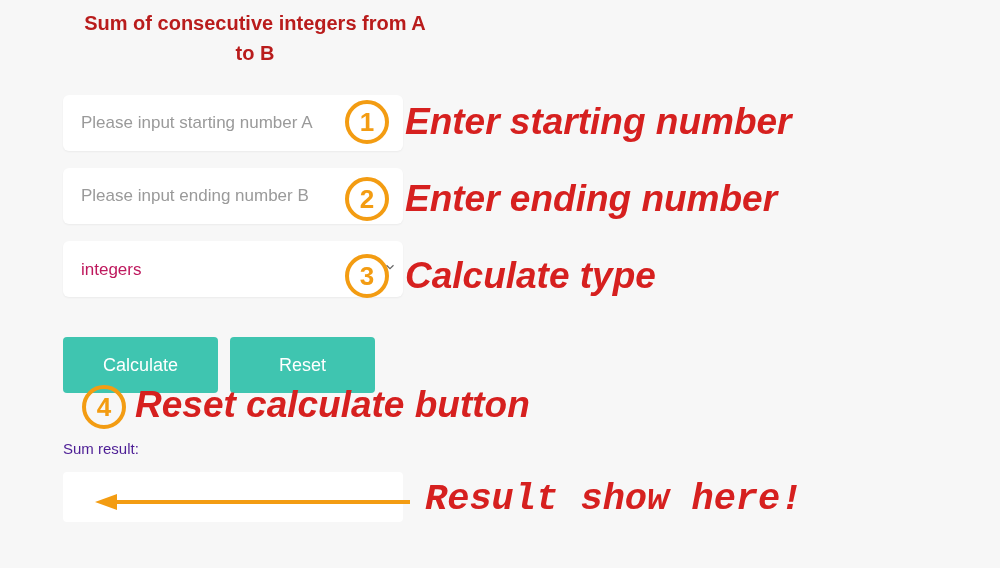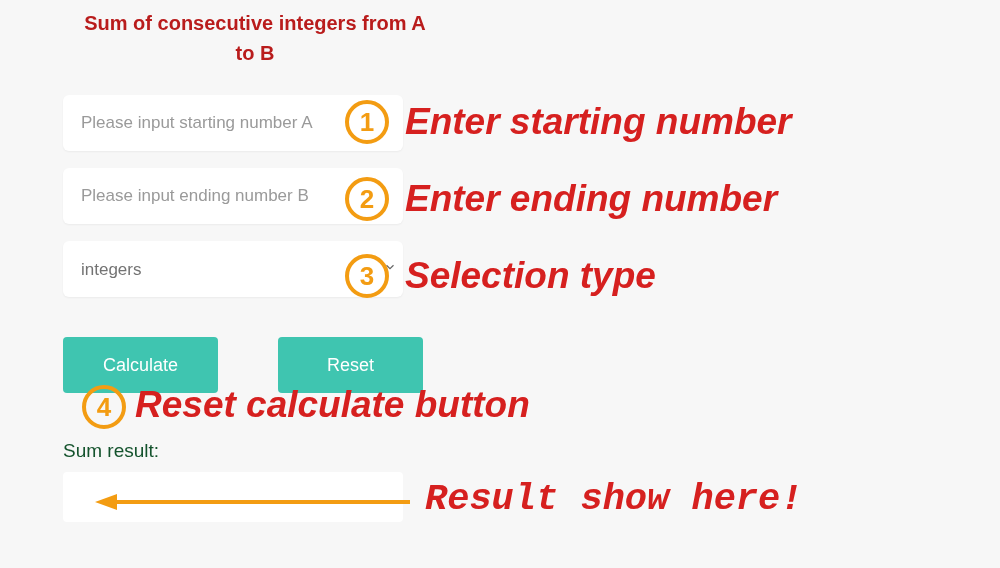--- a/index.html
+++ b/index.html
@@ -43,21 +43,21 @@
       background: transparent;
     }
     .input-card input::placeholder {
       color: #9a9a9a;
     }
     .input-card select {
       border: none;
       outline: none;
       width: 100%;
       font-size: 17px;
-      color: #737373;
+      color: #be185d;
       background: transparent;
       appearance: none;
     }
     .card-a { top: 95px; }
     .card-b { top: 168px; }
     .card-c { top: 241px; width: 340px; }
     .chevron {
       position: absolute;
       right: 6px;
       top: 50%;
@@ -70,27 +70,27 @@
       height: 56px;
       border: none;
       background: #3fc5b0;
       color: #fff;
       font-size: 18px;
       font-weight: 500;
       border-radius: 4px;
       cursor: pointer;
     }
     .btn-calc { left: 63px; width: 155px; }
-    .btn-reset { left: 230px; width: 145px; margin-left: 48px; }
+    .btn-reset { left: 230px; width: 145px; }
     .sum-label {
       position: absolute;
       left: 63px;
       top: 440px;
-      font-size: 19px;
-      color: #14532d;
+      font-size: 15px;
+      color: #4c1d95;
     }
     .result-box {
       position: absolute;
       left: 63px;
       top: 472px;
       width: 340px;
       height: 50px;
       background: #fff;
       border-radius: 4px;
     }
@@ -161,20 +161,20 @@
 <div class="sum-label">Sum result:</div>
 <div class="result-box"></div>
 
 <div class="annotation-num num1">1</div>
 <div class="annotation-num num2">2</div>
 <div class="annotation-num num3">3</div>
 <div class="annotation-num num4">4</div>
 
 <div class="annotation-text txt1">Enter starting number</div>
 <div class="annotation-text txt2">Enter ending number</div>
-<div class="annotation-text txt3">Selection type</div>
+<div class="annotation-text txt3">Calculate type</div>
 <div class="annotation-text txt4">Reset calculate button</div>
 <div class="annotation-text txt5">Result show here!</div>
 
 <svg class="arrow" viewBox="0 0 315 20">
   <line x1="315" y1="10" x2="15" y2="10" stroke="#f39c12" stroke-width="4"></line>
   <polygon points="0,10 22,2 22,18" fill="#f39c12"></polygon>
 </svg>
 
 </body></html>

